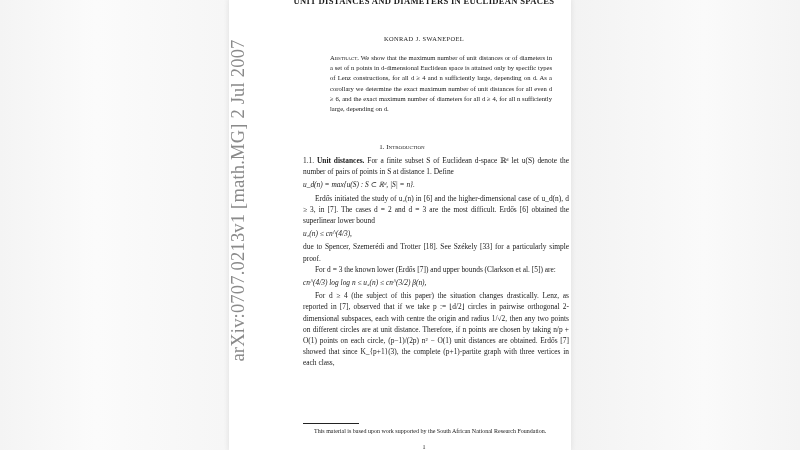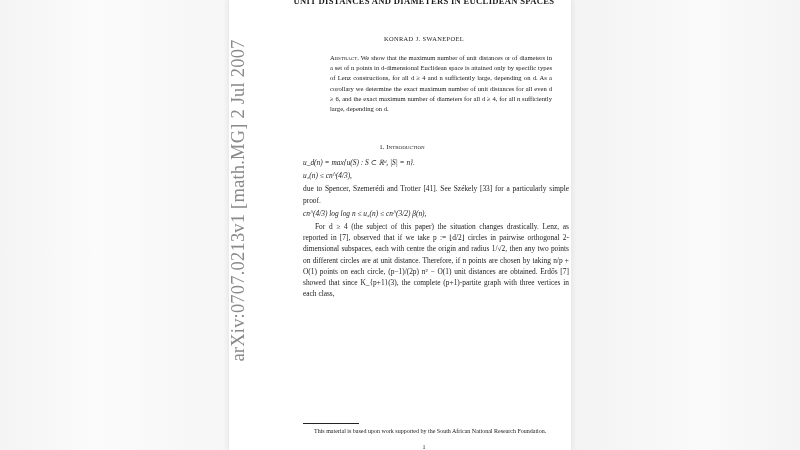--- a/index.html
+++ b/index.html
@@ -64,22 +64,29 @@
 <div class="author">KONRAD J. SWANEPOEL</div>
 
 <div class="abstract">
   <span class="sc">Abstract.</span>
   <span>We show that the maximum number of unit distances or of diameters in a set of n points in d-dimensional Euclidean space is attained only by specific types of Lenz constructions, for all d ≥ 4 and n sufficiently large, depending on d. As a corollary we determine the exact maximum number of unit distances for all even d ≥ 6, and the exact maximum number of diameters for all d ≥ 4, for all n sufficiently large, depending on d.</span>
 </div>
 
 <div class="section">1. Introduction</div>
 
 <div class="body" style="top:155px;">
+  <p class="p">
+    <span>1.1.</span>
+    <b>Unit distances.</b>
+    <span>For a finite subset S of Euclidean d-space ℝᵈ let u(S) denote the number of pairs of points in S at distance 1. Define</span>
+  </p>
   <div class="eq">u_d(n) = max{u(S) : S ⊂ ℝᵈ, |S| = n}.</div>
+  <p class="p indent">Erdős initiated the study of u₂(n) in [6] and the higher-dimensional case of u_d(n), d ≥ 3, in [7]. The cases d = 2 and d = 3 are the most difficult. Erdős [6] obtained the superlinear lower bound</p>
   <div class="eq">u₂(n) ≤ cn^(4/3),</div>
-  <p class="p">due to Spencer, Szemerédi and Trotter [41]. See Székely [33] for a particularly simple proof.</p>
+  <p class="p">due to Spencer, Szemerédi and Trotter [18]. See Székely [33] for a particularly simple proof.</p>
+  <p class="p indent">For d = 3 the known lower (Erdős [7]) and upper bounds (Clarkson et al. [5]) are:</p>
   <div class="eq">cn^(4/3) log log n ≤ u₃(n) ≤ cn^(3/2) β(n),</div>
   <p class="p indent">For d ≥ 4 (the subject of this paper) the situation changes drastically. Lenz, as reported in [7], observed that if we take p := ⌊d/2⌋ circles in pairwise orthogonal 2-dimensional subspaces, each with centre the origin and radius 1/√2, then any two points on different circles are at unit distance. Therefore, if n points are chosen by taking n/p + O(1) points on each circle, (p−1)/(2p) n² − O(1) unit distances are obtained. Erdős [7] showed that since K_{p+1}(3), the complete (p+1)-partite graph with three vertices in each class,</p>
 </div>
 
 <div class="rule"></div>
 <div class="foot">This material is based upon work supported by the South African National Research Foundation.</div>
 <div class="pagenum">1</div>
 
 </body></html>

